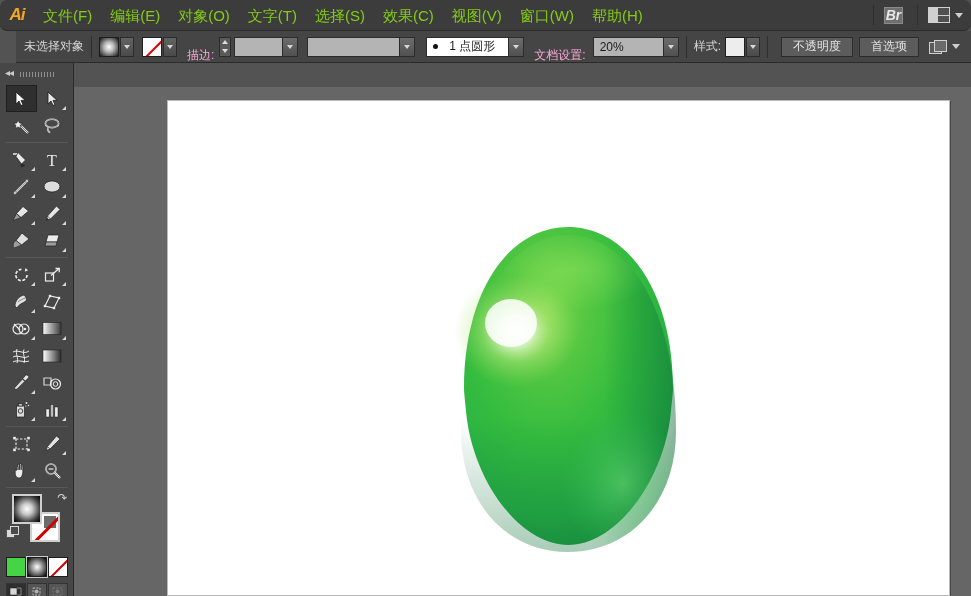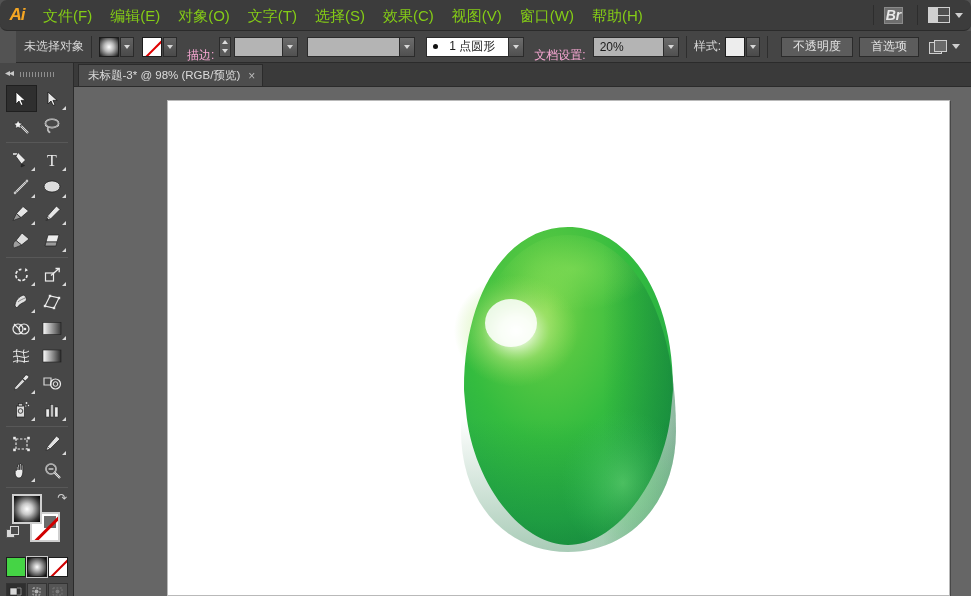--- a/index.html
+++ b/index.html
@@ -309,26 +309,20 @@
       </div>
 
     <div class="vsep"></div>
     <div class="push-btn">不透明度</div>
     <div class="push-btn">首选项</div>
 
     <div class="doc-ic"></div>
     <div class="caret-sm"></div>
   </div>
 
-  <div class="tabbar">
-    <div class="doc-tab">
-      <span>未标题-3* @ 98% (RGB/预览)</span>
-      <span class="tab-close">×</span>
-    </div>
-  </div>
 
   <div class="toolpanel">
     <div class="tp-header">
       <div class="tp-collapse">◂◂</div>
       <div class="tp-grip"></div>
     </div>
 
     <div class="tool-grid">
       <div class="tool active">
         <svg width="15" height="16" viewBox="0 0 15 16">

